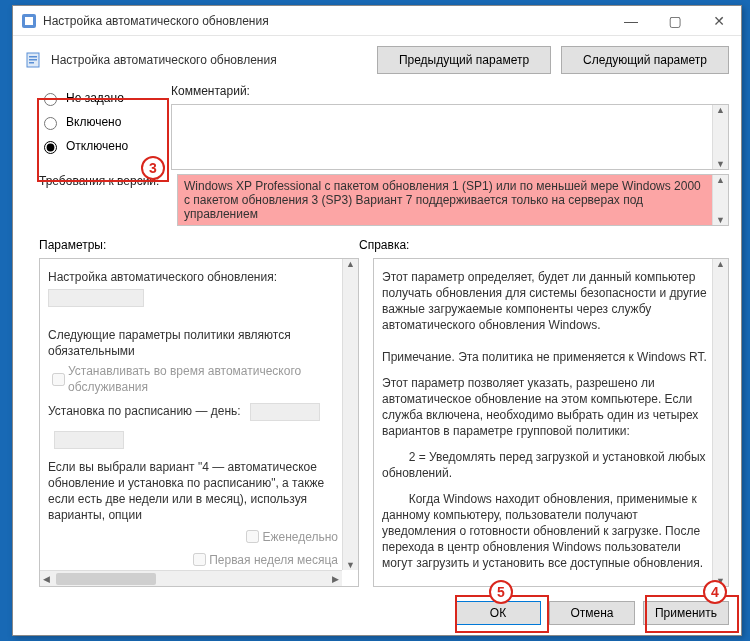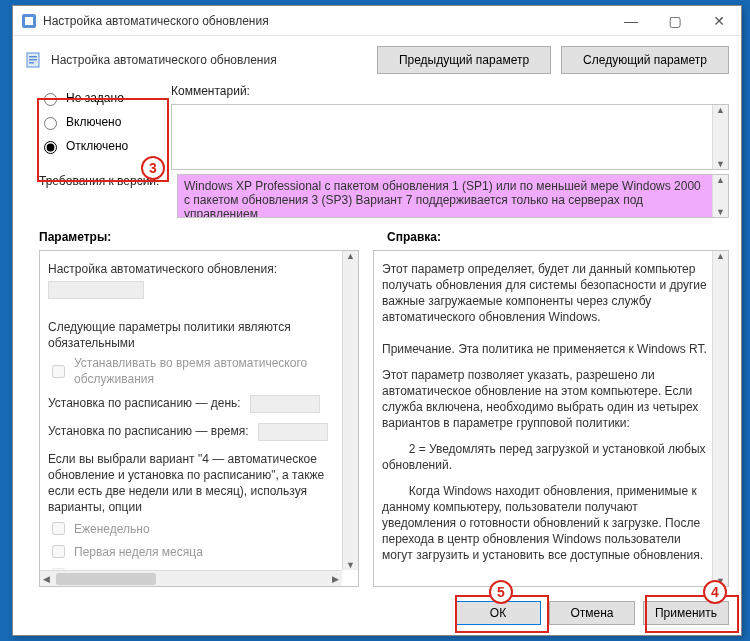--- a/index.html
+++ b/index.html
@@ -68,25 +68,25 @@
   .textarea-shell textarea {
     border:0; resize:none; flex:1; padding:4px; font:inherit;
   }
   .scroll-v {
     width:16px; background:#f0f0f0; border-left:1px solid #ddd;
     display:flex; flex-direction:column; justify-content:space-between; align-items:center;
     color:#666; font-size:9px;
   }
   .req-row { display:flex; gap:10px; padding:4px 12px 0 26px; align-items:flex-start; }
   .req-box {
-    border:1px solid #c5c5c5; background:#f0abfc; flex:1; height:44px; display:flex;
+    border:1px solid #c5c5c5; background:#fca5a5; flex:1; height:52px; display:flex;
     overflow:hidden;
   }
   .req-text { flex:1; padding:4px 6px; color:#333; line-height:14px; }
-  .labels-row { display:flex; padding:12px 12px 0 26px; gap:28px;font-weight:bold; }
+  .labels-row { display:flex; padding:12px 12px 0 26px; gap:0; }
   .labels-row .left { width:320px; }
   .labels-row .right { flex:1; }
   .panels-row {
     display:flex; gap:14px; padding:6px 12px 6px 26px; flex:1; min-height:0;
   }
   .panel {
     border:1px solid #c5c5c5; background:#fff; display:flex; position:relative;
   }
   .panel.left { width:320px; flex-direction:column; }
   .panel.right { flex:1; }
@@ -94,21 +94,21 @@
   .panel .scroll-v { position:absolute; top:0; right:0; bottom:16px; }
   .scroll-h {
     position:absolute; left:0; right:16px; bottom:0; height:16px;
     background:#f0f0f0; border-top:1px solid #ddd;
     display:flex; justify-content:space-between; align-items:center; color:#666; font-size:9px;
   }
   .scroll-h .thumb { position:absolute; left:16px; top:2px; height:12px; width:100px; background:#cfcfcf; border-radius:2px; }
   .disabled-field {
     display:inline-block; width:96px; height:18px; background:#eee; border:1px solid #ddd; vertical-align:middle;
   }
-  .chk { display:flex; align-items:center; gap:6px; color:#9a9a9a; margin:4px 0; }
+  .chk { display:flex; align-items:center; color:#9a9a9a; margin:4px 0;justify-content:flex-end; }
   .chk input { pointer-events:none; }
   .grey { color:#9a9a9a; }
   .footer {
     display:flex; justify-content:flex-end; gap:8px; padding:8px 12px 10px;
   }
   .btn {
     background:#e1e1e1; border:1px solid #adadad; padding:4px 0; width:86px; text-align:center;
     cursor:pointer; font-size:12px;
   }
   .btn.primary { background:#e1e1e1; border:1px solid #0078d7; }
@@ -206,21 +206,20 @@
         <div style="margin-top:20px">Следующие параметры политики являются обязательными</div>
         <div class="chk">
           <input type="checkbox" disabled="" style="">
           <span class="grey">Устанавливать во время автоматического обслуживания</span>
         </div>
         <div style="margin-top:8px">
           <span>Установка по расписанию — день:</span>
           <span class="disabled-field" style="width:70px;margin-left:6px"></span>
         </div>
         <div style="margin-top:10px">
-          <span>Установка по расписанию — время:</span>
           <span class="disabled-field" style="width:70px;margin-left:6px"></span>
         </div>
         <div style="margin-top:10px">Если вы выбрали вариант "4 — автоматическое обновление и установка по расписанию", а также если есть две недели или в месяц), используя варианты, опции</div>
         <div class="chk">
           <input type="checkbox" disabled="" style="">
           <span class="grey">Еженедельно</span>
         </div>
         <div class="chk">
           <input type="checkbox" disabled="" style="">
           <span class="grey">Первая неделя месяца</span>

